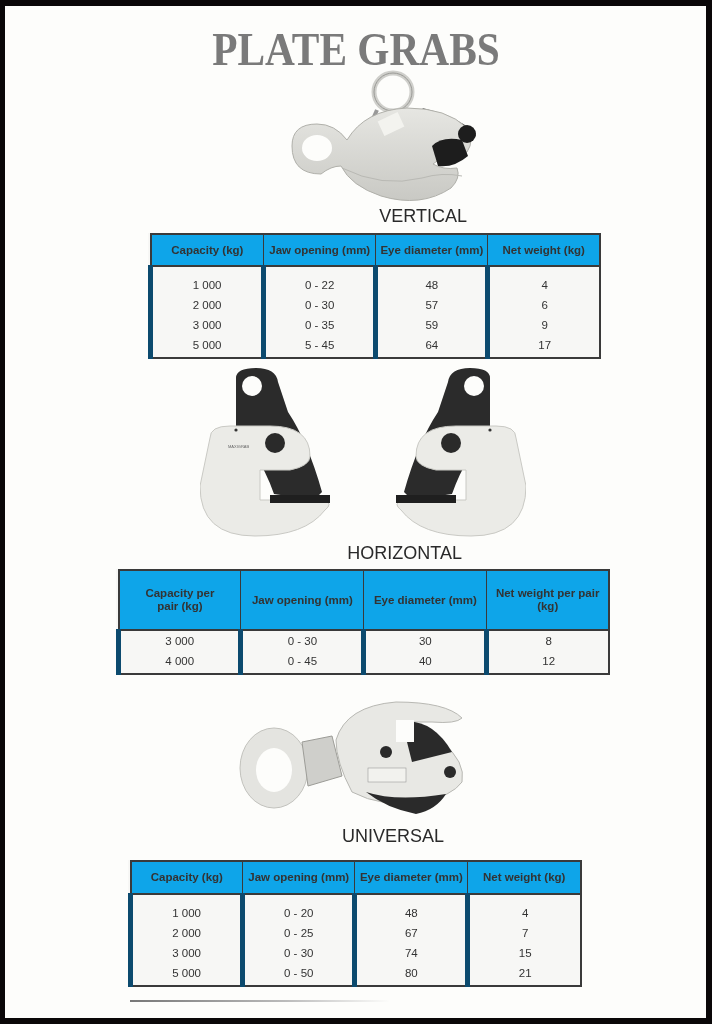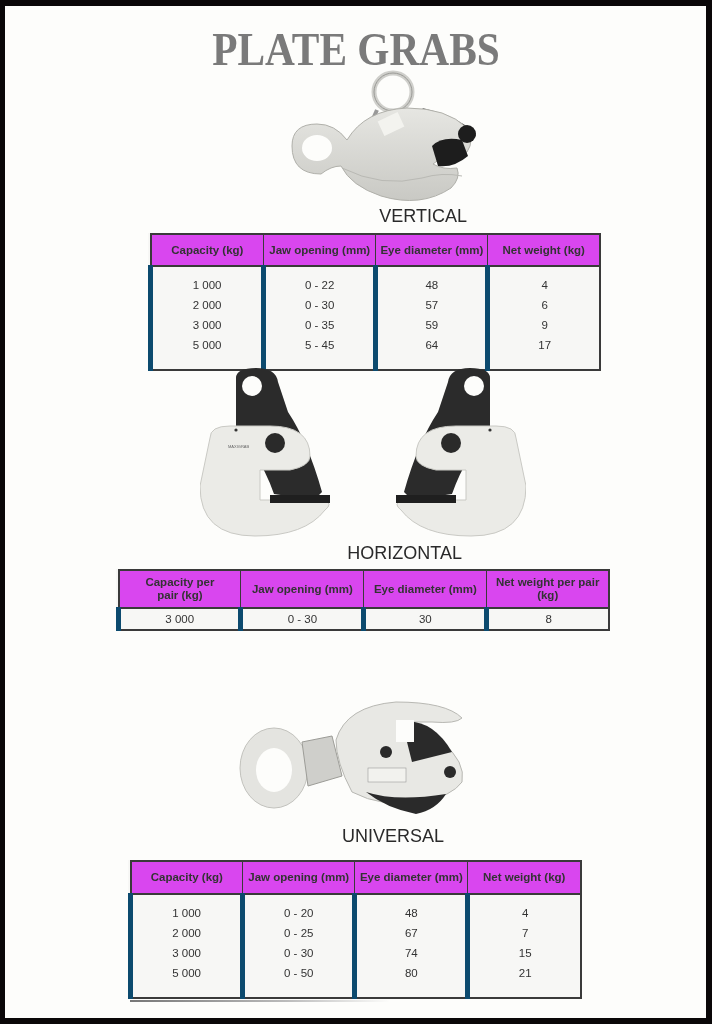--- a/index.html
+++ b/index.html
@@ -20,28 +20,28 @@
       position: absolute; font-family: "Liberation Sans", sans-serif; font-size: 18px;
       color: #2a2a2a; text-align: right; width: 200px;
     }
     table.spec {
       position: absolute; border-collapse: collapse; border: 2px solid #3a3a3a;
       font-family: "Liberation Sans", sans-serif; background: #f7f7f5;
     }
     table.spec th {
       font-weight: bold; font-size: 11.5px; color: #333; border: 1px solid #3a3a3a;
       border-bottom: 2px solid #3a3a3a; padding: 0; text-align: center; line-height: 13px;
-      background: #d946ef;
+      background: #0ea5e9;
     }
     table.spec td {
       font-size: 11.5px; color: #333; border-left: 5px solid #0c4a6e; border-right: 1px solid #3a3a3a;
       text-align: center; padding: 0; line-height: 20px;
     }
     table.spec tr.first td { padding-top: 8px; }
-    table.spec tr.last td { padding-bottom: 14px; }
+    table.spec tr.last td { padding-bottom: 2px; }
     .img { position: absolute; }
     .footer-rule {
       position: absolute; left: 130px; top: 1000px; width: 260px; height: 2px;
       background: linear-gradient(to right, #777, #bbb 60%, rgba(255,255,255,0));
     }
   </style>
 </head>
 <body>
 
 <div class="page"></div>
@@ -136,32 +136,38 @@
 
 <table class="spec" style="left:116px;top:569px;width:494px">
   <colgroup>
       <col style="width:123px">
       <col style="width:124px">
       <col style="width:124px">
       <col style="width:123px">
     </colgroup>
   <thead>
     <tr style="height:36px">
-      <th style="padding:5px 14px">Capacity per pair (kg)</th>
+      <th style="padding:16px 14px">Capacity per pair (kg)</th>
       <th>Jaw opening (mm)</th>
       <th>Eye diameter (mm)</th>
       <th style="padding:0 8px">Net weight per pair (kg)</th>
     </tr>
   </thead>
   <tbody>
     <tr>
       <td>3 000</td>
       <td>0 - 30</td>
       <td>30</td>
       <td>8</td>
+    </tr>
+    <tr class="last">
+      <td>4 000</td>
+      <td>0 - 45</td>
+      <td>40</td>
+      <td>12</td>
     </tr>
   </tbody>
 </table>
 
 <svg class="img" style="left:236px;top:700px" width="240" height="115" viewBox="0 0 240 115">
   <ellipse cx="38" cy="68" rx="34" ry="40" fill="#e4e4e0" stroke="#c2c2bd"></ellipse>
   <ellipse cx="38" cy="70" rx="18" ry="22" fill="#fdfdfb"></ellipse>
   <path d="M66 42 l30 -6 l10 40 l-34 10 z" fill="#cfcfcb" stroke="#9c9c97"></path>
   <path d="M100 40 q10 -34 60 -38 q50 0 66 16 q-6 6 -30 4 l-20 0 l0 30 l30 -10 q24 20 20 40 q-10 14 -40 20 q-40 6 -70 -10 q-16 -30 -16 -52 z" fill="#e8e8e4" stroke="#b8b8b3"></path>
   <path d="M166 22 q30 -4 50 30 l-40 10 z" fill="#2a2a2a"></path>

